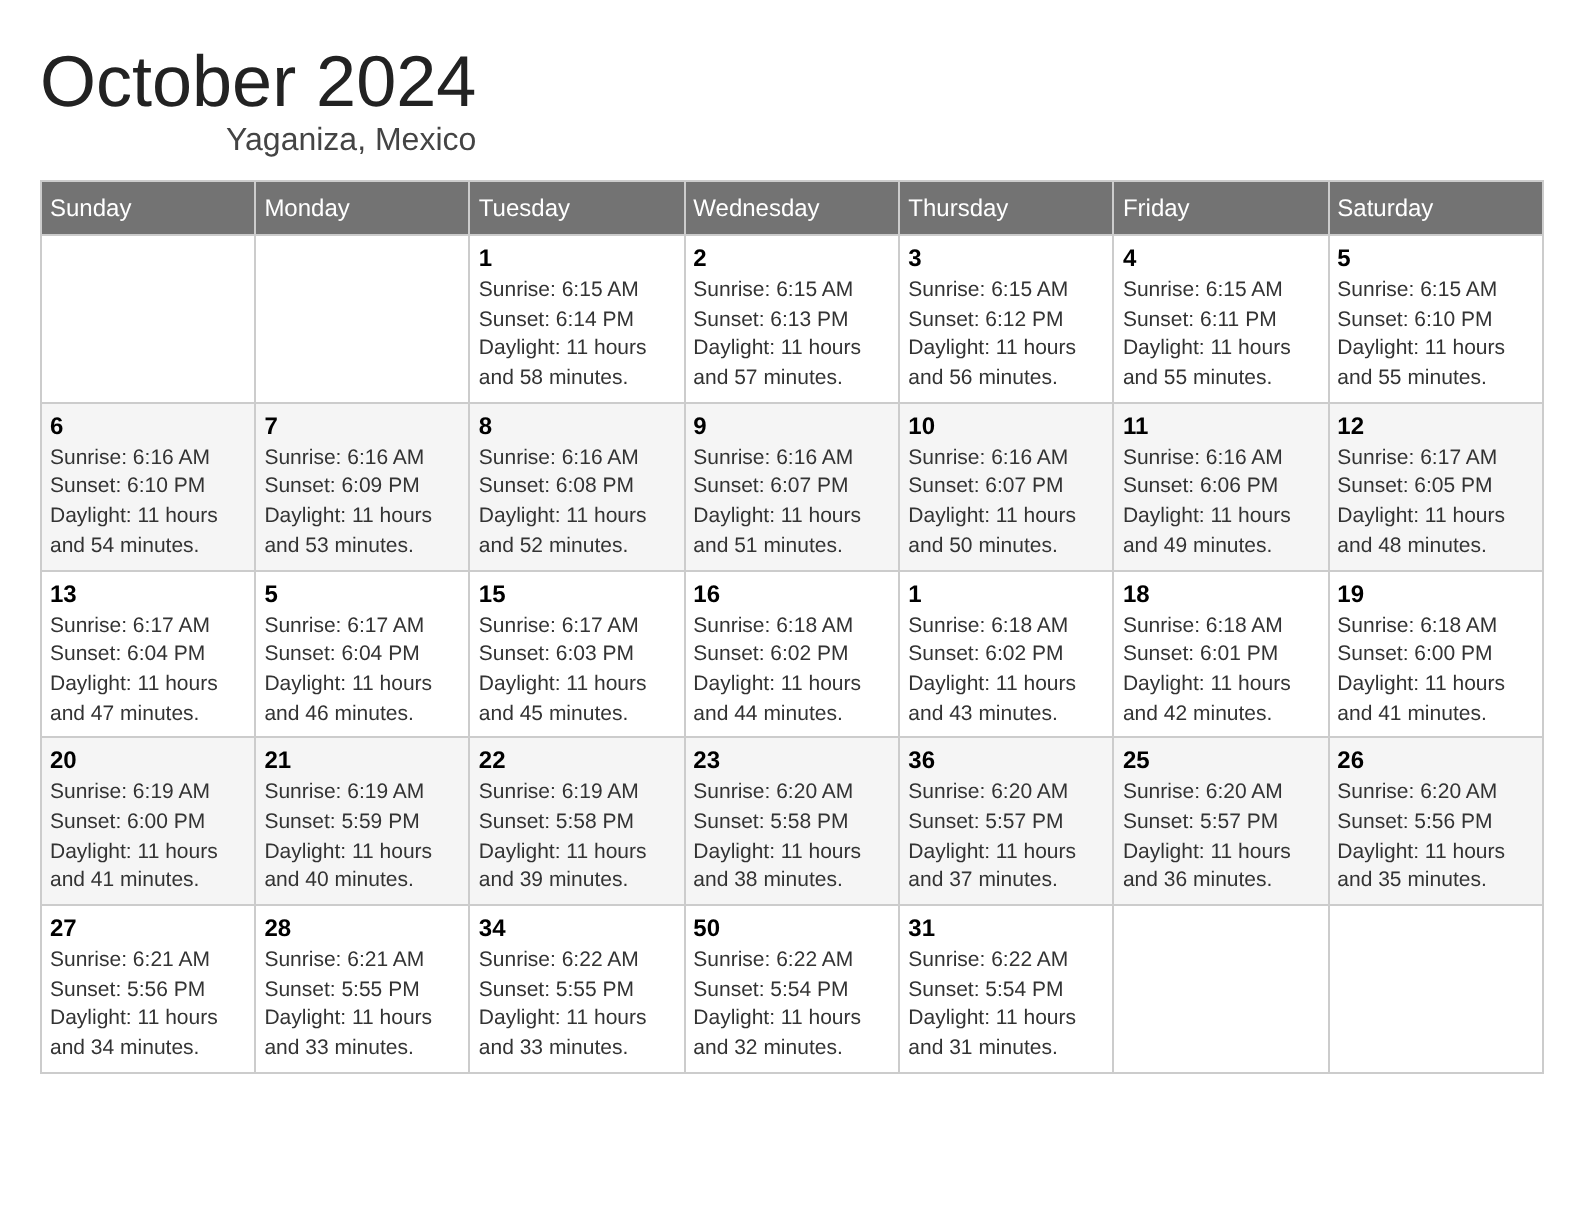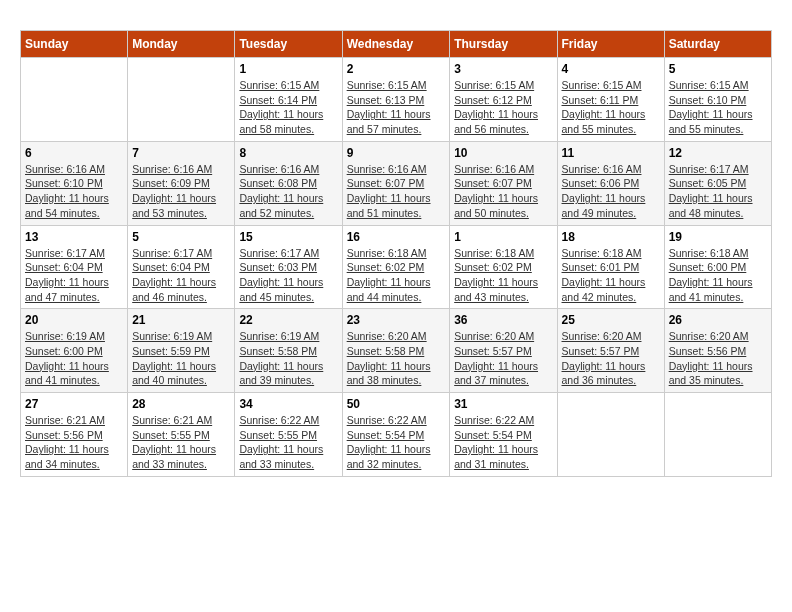--- a/index.html
+++ b/index.html
@@ -43,26 +43,26 @@
     .location {
       font-size: 16px;
       color: #444;
     }
     table {
       width: 100%;
       border-collapse: collapse;
       font-size: 11px;
     }
     thead tr th {
-      background-color: #c2410c;
+      background-color: #737373;
       color: #fff;
       padding: 6px 4px;
       text-align: left;
       font-size: 12px;
-      font-weight: bold;
+      font-weight: normal;
       border: 1px solid #ccc;
     }
     tbody tr td {
       border: 1px solid #ccc;
       vertical-align: top;
       padding: 4px;
       height: 82px;
       width: 108px;
     }
     tbody tr:nth-child(even) td {
@@ -74,30 +74,33 @@
     .day-num {
       font-weight: bold;
       font-size: 12px;
       display: block;
       margin-bottom: 2px;
     }
     .day-info {
       font-size: 10.5px;
       color: #333;
       line-height: 1.4;
-      text-decoration: underline;
     }
     .empty-cell {
       background: #fff !important;
     }
   </style>
 </head>
 <body>
 
 <div class="header">
+  <div class="title-block">
+    <div class="month-title">October 2024</div>
+    <div class="location">Yaganiza, Mexico</div>
+  </div>
 </div>
 
 <table>
   <thead>
     <tr>
     <th>Sunday</th>
         <th>Monday</th>
         <th>Tuesday</th>
         <th>Wednesday</th>
         <th>Thursday</th>

